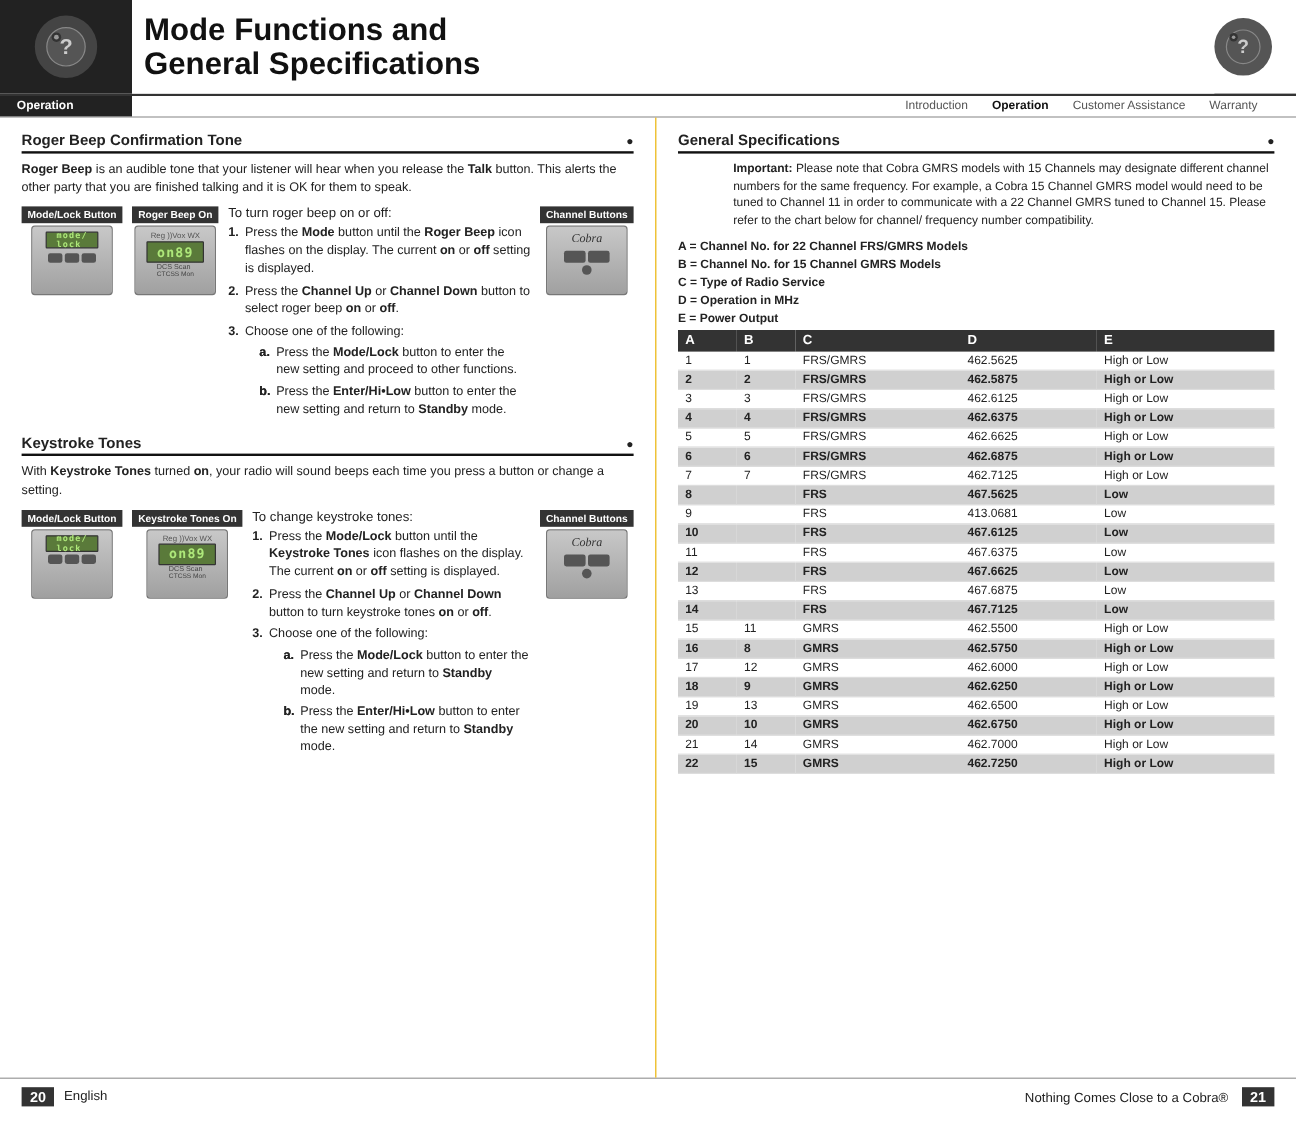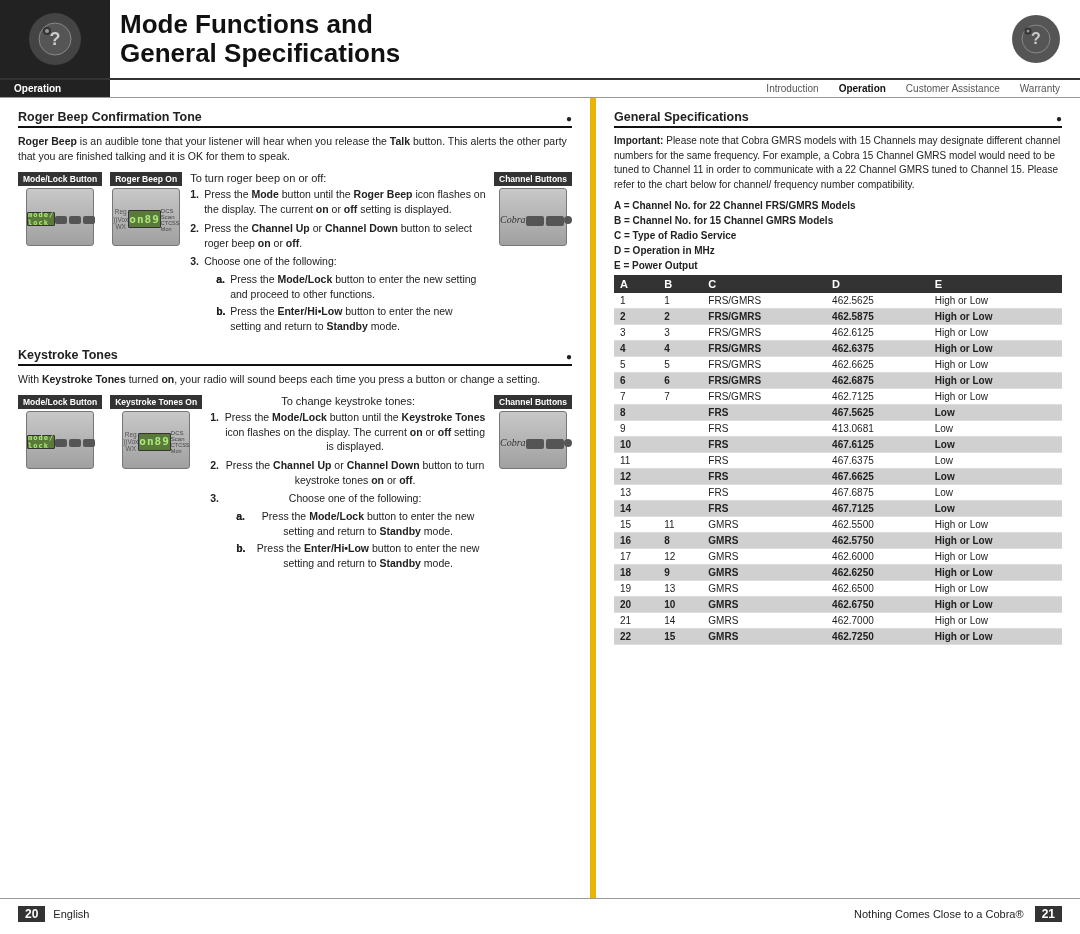--- a/index.html
+++ b/index.html
@@ -84,21 +84,21 @@
       background: #222;
       color: #fff;
       padding: 3px 14px;
       font-size: 10px;
       font-weight: bold;
       min-width: 110px;
     }
     .nav-bar-right {
       display: flex;
       gap: 0;
-      padding: 3px 10px;
+      padding: 3px 22px;
       flex: 1;
       justify-content: flex-end;
     }
     .nav-bar-right span {
       padding: 0 10px;
       color: #555;
       font-size: 10px;
     }
     .nav-bar-right span.active {
       color: #111;
@@ -106,23 +106,23 @@
     }
 
     
     .main {
       display: flex;
       height: calc(934px - 80px - 24px - 30px);
     }
 
     
     .left-col {
-      width: 596px;
+      width: 547px;
       padding: 12px 18px 10px 18px;
-      border-right: 6px solid #eab308;
+      border-right: 1px solid #eab308;
       overflow: hidden;
     }
 
     
     .right-col {
       flex: 1;
       padding: 12px 18px 10px 18px;
       overflow: hidden;
     }
 
@@ -176,21 +176,21 @@
 
     
     .radio-display {
       width: 68px;
       height: 58px;
       background: linear-gradient(to bottom, #c8c8c8, #a0a0a0);
       border: 1.5px solid #777;
       border-radius: 3px;
       position: relative;
       display: flex;
-      flex-direction: row;
+      flex-direction: column;
       align-items: center;
       padding-top: 4px;
     }
     .radio-screen {
       background: #5a7a3a;
       width: 48px;
       height: 18px;
       border: 1px solid #333;
       border-radius: 1px;
       display: flex;
@@ -287,20 +287,21 @@
     .specs-banner h2 {
       font-size: 15px;
       font-weight: 900;
       line-height: 1.2;
     }
 
     .specs-intro {
       font-size: 10px;
       line-height: 1.45;
       margin-bottom: 6px;
+      margin-left: 46px;
     }
     .specs-intro b { font-weight: 900; }
 
     .specs-legend {
       font-size: 10px;
       line-height: 1.5;
       margin-bottom: 2px;
     }
     .specs-legend b { font-weight: 900; }
 
@@ -496,21 +497,21 @@
 
         <div class="device-block">
           <div class="device-label">Keystroke Tones On</div>
           <div class="radio-display">
             <div style="font-size:6.5px;color:#555;text-align:center;">Reg ))Vox WX</div>
             <div class="radio-screen" style="font-size:11px;">on89</div>
             <div style="font-size:6px;color:#444;margin-top:1px;">DCS Scan<br><span style="font-size:5.5px;">CTCSS Mon</span></div>
           </div>
         </div>
 
-        <div class="instruction-block" style="flex:1;text-align:center;">
+        <div class="instruction-block" style="flex:1;">
           <div class="instruction-title">To change keystroke tones:</div>
           <ol class="instruction-list">
             <li><span class="li-num">1.</span>Press the <b>Mode/Lock</b> button until the <b>Keystroke Tones</b> icon flashes on the display. The current <b>on</b> or <b>off</b> setting is displayed.</li>
             <li><span class="li-num">2.</span>Press the <b>Channel Up</b> or <b>Channel Down</b> button to turn keystroke tones <b>on</b> or <b>off</b>.</li>
             <li><span class="li-num">3.</span>Choose one of the following:
               <ul class="sub-list">
                 <li data-prefix="a."><span style="position: absolute; left: 0px; font-weight: bold;">a.</span>Press the <b>Mode/Lock</b> button to enter the new setting and return to <b>Standby</b> mode.</li>
                 <li data-prefix="b."><span style="position: absolute; left: 0px; font-weight: bold;">b.</span>Press the <b>Enter/Hi•Low</b> button to enter the new setting and return to <b>Standby</b> mode.</li>
               </ul>
             </li>

